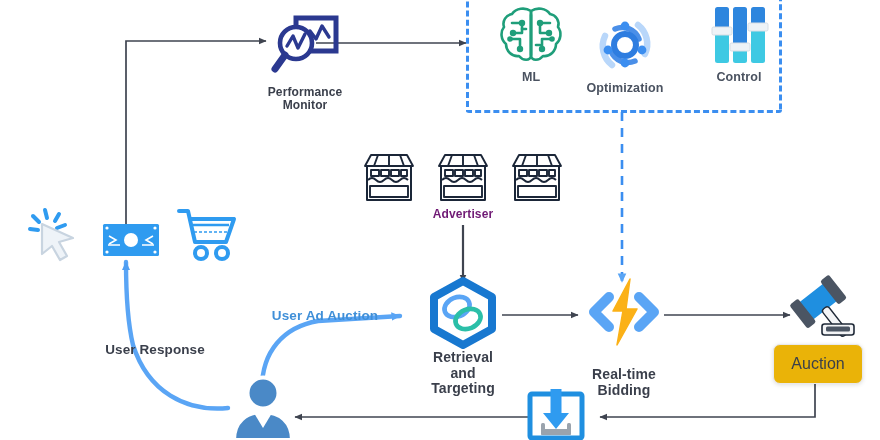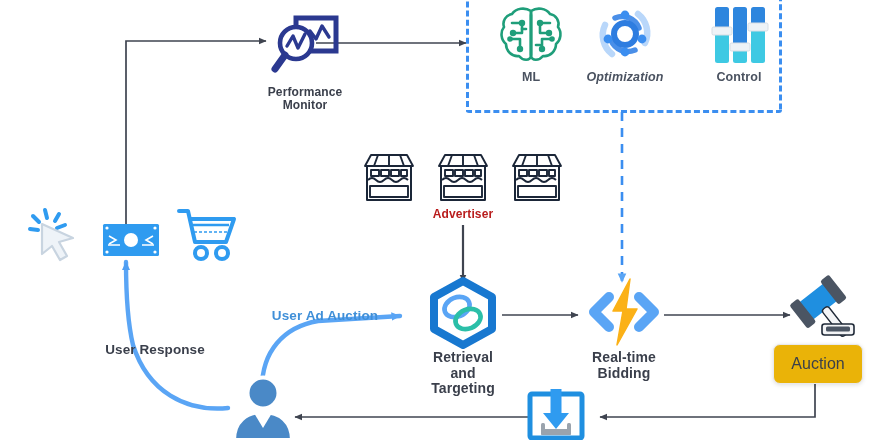--- a/index.html
+++ b/index.html
@@ -105,21 +105,21 @@
           <circle cx="12" cy="34" r="2.8"></circle>
         <circle cx="42" cy="18" r="3.2"></circle>
           <circle cx="51" cy="28" r="3.2"></circle>
         <circle cx="44" cy="44" r="3.2"></circle>
           <circle cx="54" cy="34" r="2.8"></circle>
       </g>
     </svg>
     <div class="lbl ml" style="margin-top:3px;">ML</div>
   </div>
 
-  <div class="node" style="left:583px;top:5px;width:84px;font-style:italic;">
+  <div class="node" style="left:583px;top:16px;width:84px;">
     <svg width="66" height="62" viewBox="0 0 66 62">
       <g fill="none" stroke-linecap="round">
         <path d="M46,9 A24,24 0 0 1 53,38" stroke="#b9d7fa" stroke-width="6.5"></path>
         <path d="M20,49 A24,24 0 0 1 13,20" stroke="#b9d7fa" stroke-width="6.5"></path>
         <path d="M23,13 A18,18 0 0 1 47,23" stroke="#4a8fe8" stroke-width="5.5"></path>
         <path d="M43,45 A18,18 0 0 1 19,35" stroke="#4a8fe8" stroke-width="5.5"></path>
       </g>
       <circle cx="33" cy="29" r="11" fill="none" stroke="#2e7de0" stroke-width="6"></circle>
       <circle cx="33" cy="29" r="4.2" fill="#ffffff"></circle>
       <g fill="#3b8ef0">
@@ -199,21 +199,21 @@
           <path d="M6,14 L6,48 M50,14 L50,48"></path>
           <rect x="10" y="18" width="8" height="6"></rect>
           <rect x="20" y="18" width="8" height="6"></rect>
           <rect x="30" y="18" width="8" height="6"></rect>
           <rect x="40" y="18" width="6" height="6"></rect>
           <path d="M7,28 q4,-4 8,0 q4,4 8,0 q4,-4 8,0 q4,4 8,0 q4,-4 8,0"></path>
           <rect x="9" y="34" width="38" height="11"></rect>
         </g>
       </svg>
     </div>
-    <div class="lbl md" style="margin-top:4px;color:#b91c1c;">Advertiser</div>
+    <div class="lbl md" style="margin-top:4px;color:#701a75;">Advertiser</div>
   </div>
 
   <div class="node" style="left:415px;top:278px;width:96px;">
     <svg width="74" height="70" viewBox="0 0 74 70">
       <path d="M37,3 L66,19 L66,51 L37,67 L8,51 L8,19 Z" fill="none" stroke="#1878d0" stroke-width="8" stroke-linejoin="round"></path>
       <ellipse cx="31" cy="29" rx="13" ry="9.5" fill="none" stroke="#5aa5f5" stroke-width="4.6" transform="rotate(-22 31 29)"></ellipse>
       <ellipse cx="42" cy="41" rx="13" ry="9.5" fill="none" stroke="#2bbfa8" stroke-width="4.6" transform="rotate(-22 42 41)"></ellipse>
     </svg>
     <div class="lbl sm" style="margin-top:2px;">
       <div>Retrieval</div>
@@ -221,21 +221,21 @@
       <div>Targeting</div>
     </div>
   </div>
 
   <div class="node" style="left:578px;top:277px;width:92px;">
     <svg width="82" height="72" viewBox="0 0 82 72">
       <path d="M26,20 L11,35 L26,50" fill="none" stroke="#5aa5f5" stroke-width="10" stroke-linecap="round" stroke-linejoin="round"></path>
       <path d="M56,20 L71,35 L56,50" fill="none" stroke="#5aa5f5" stroke-width="10" stroke-linecap="round" stroke-linejoin="round"></path>
       <path d="M47,2 L30,34 L40,34 L34,68 L54,32 L43,32 Z" fill="#fbb117" stroke="#fbb117" stroke-width="1.5" stroke-linejoin="round"></path>
     </svg>
-    <div class="lbl sm" style="margin-top:1px;">
+    <div class="lbl sm" style="margin-top:18px;">
       <div>Real-time</div>
       <div>Bidding</div>
     </div>
   </div>
 
   <div style="position:absolute;left:778px;top:276px;">
     <svg width="84" height="68" viewBox="0 0 84 68">
       <g transform="rotate(-38 42 28)">
         <rect x="23" y="14" width="38" height="22" rx="3" fill="#1f8fe0"></rect>
         <rect x="17" y="10" width="11" height="30" rx="2.5" fill="#4b5563"></rect>

